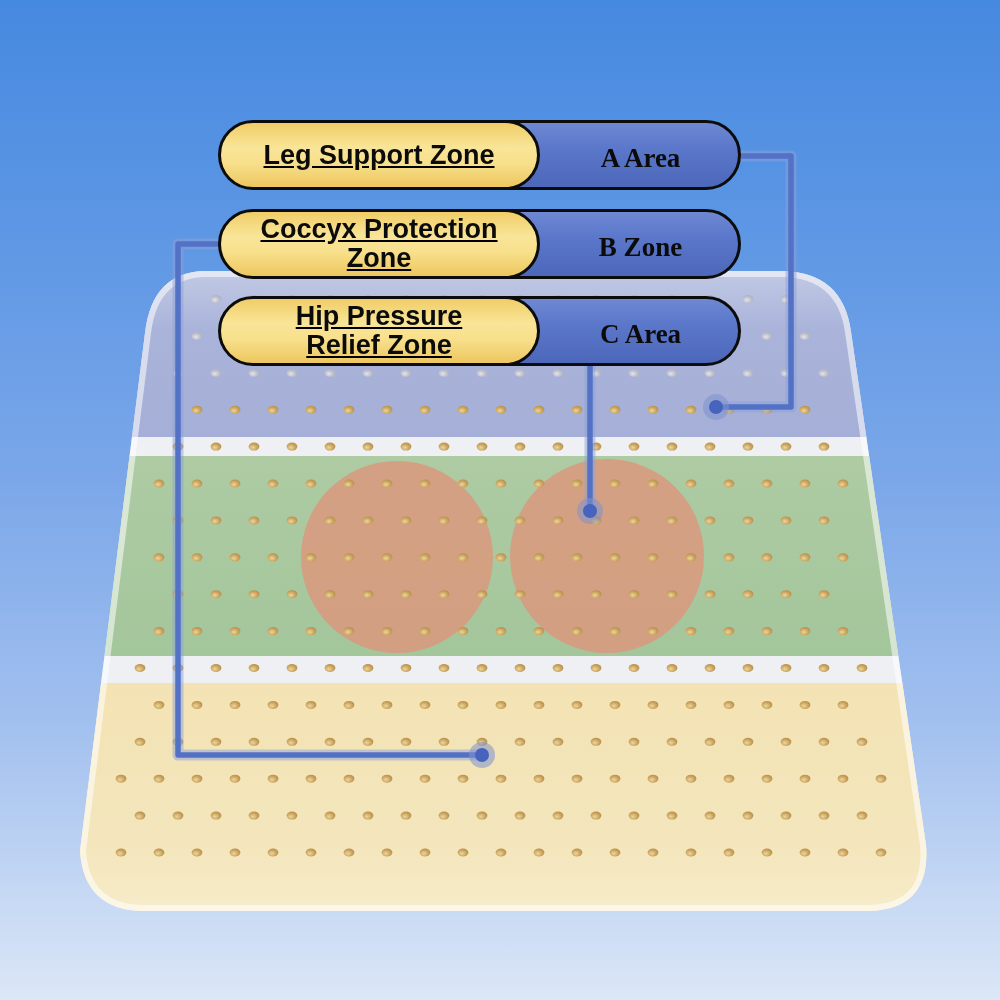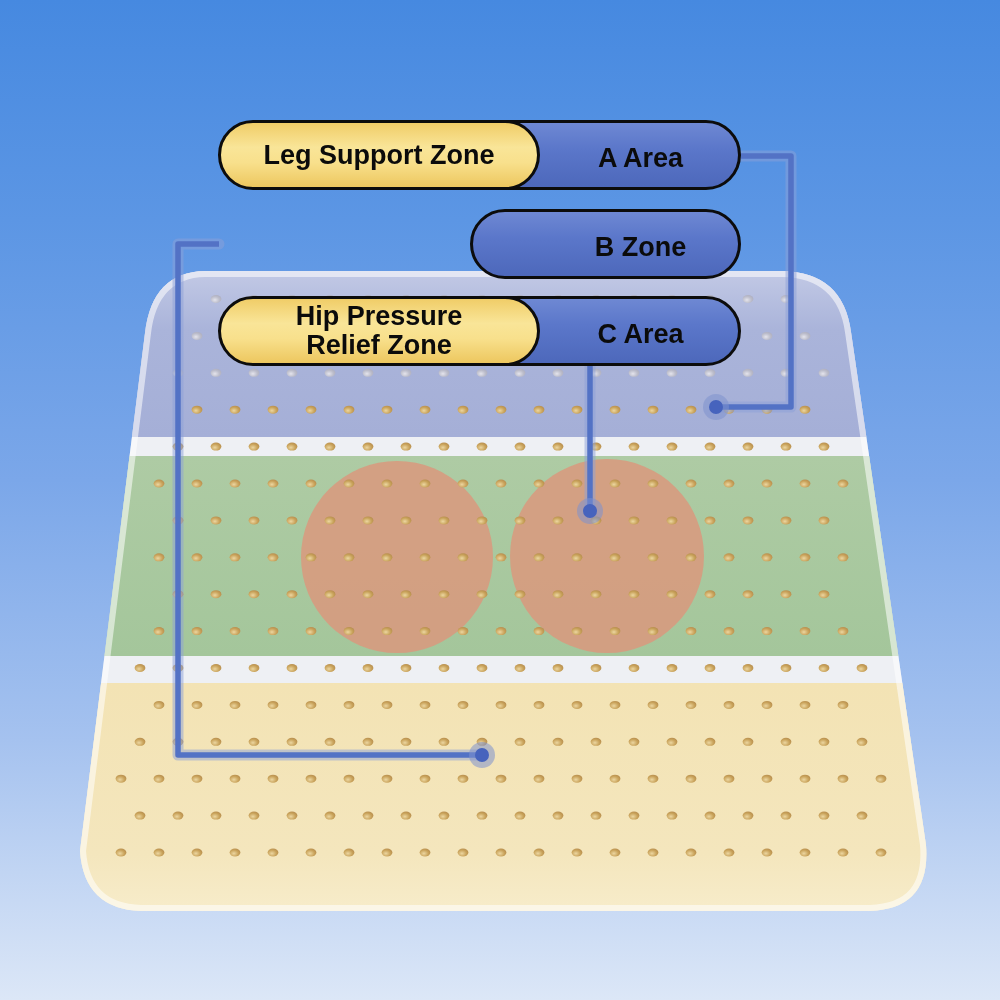--- a/index.html
+++ b/index.html
@@ -15,29 +15,30 @@
   .pill-row{position:absolute;left:0;width:1000px;height:70px;}
   .pill{position:absolute;top:0;height:70px;box-sizing:border-box;border:3px solid #0c0c0c;border-radius:36px;}
   .pill.blue{
     left:470px;width:271px;z-index:1;
     background:linear-gradient(180deg,#6e88d3 0%,#5b77ca 40%,#4d68bb 100%);
   }
   .pill.yellow{
     left:218px;width:322px;z-index:2;
     display:flex;align-items:center;justify-content:center;
     background:linear-gradient(180deg,#f0cd68 0%,#f9e598 38%,#f8e08c 62%,#edc75f 100%);
+    text-decoration:underline;
   }
   .zone-text{
     display:block;text-align:center;
     font-size:27px;font-weight:700;color:#0b0b0b;line-height:29px;
   }
   .area-text{
     position:absolute;left:78px;right:8px;top:0;height:70px;
     display:flex;align-items:center;justify-content:center;
-    font-size:27px;font-weight:700;color:#0b0b0b;
+    font-size:27px;font-weight:700;color:#0b0b0b;font-family:Liberation Serif, serif;
   }
 </style>
 </head>
 <body>
 
 <div class="stage">
 
   <svg id="cushion-svg" width="1000" height="1000" viewBox="0 0 1000 1000">
     <defs>
       <clipPath id="cushClip">
@@ -407,20 +408,23 @@
     </div>
     <div class="pill yellow">
       <span class="zone-text" style="max-width:300px">Leg Support Zone</span>
     </div>
   </div>
 
   <div class="pill-row" style="top:209px">
     <div class="pill blue">
       <span class="area-text">B Zone</span>
     </div>
+    <div class="pill yellow">
+      <span class="zone-text" style="max-width:292px">Coccyx Protection Zone</span>
+    </div>
   </div>
 
   <div class="pill-row" style="top:296px">
     <div class="pill blue">
       <span class="area-text">C Area</span>
     </div>
     <div class="pill yellow">
       <span class="zone-text" style="max-width:225px">Hip Pressure Relief Zone</span>
     </div>
   </div>

